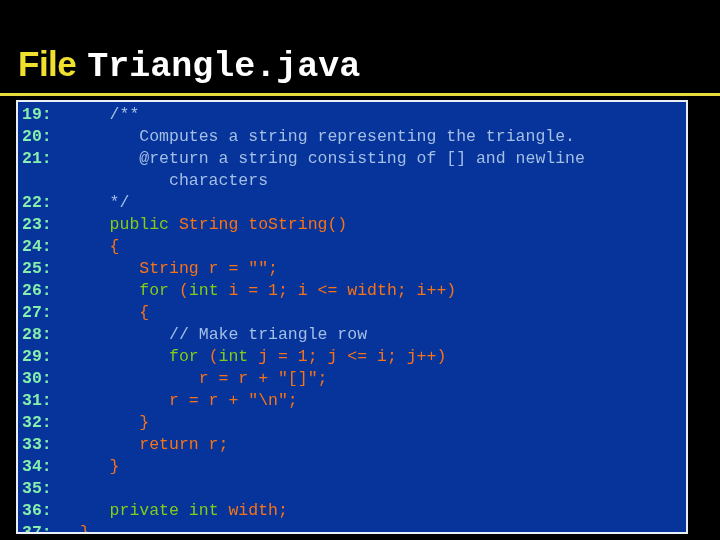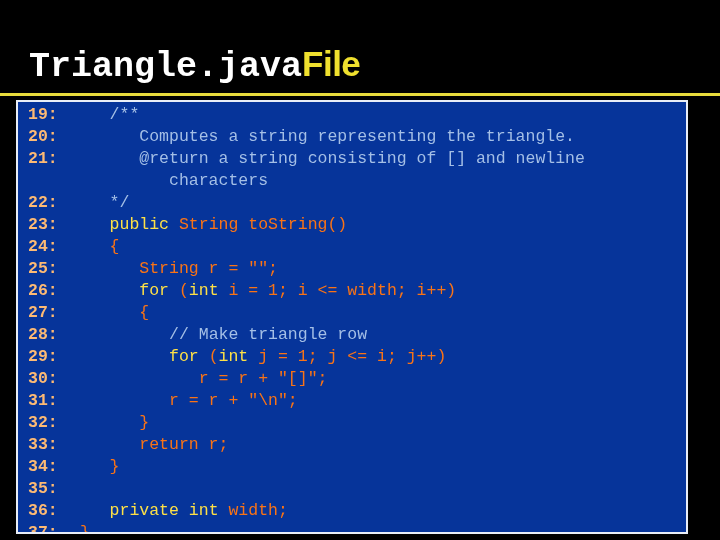--- a/index.html
+++ b/index.html
@@ -77,40 +77,40 @@
     font-size: 16.5px;
     line-height: 22px;
     white-space: pre;
   }
   .code-line {
     display: block;
     height: 22px;
     white-space: pre;
   }
   .ln {
-    color: #fdba74;
+    color: #86efac;
     font-weight: bold;
     display: inline-block;
     width: 52px;
-    padding-left: 10px;
+    padding-left: 4px;
     box-sizing: border-box;
   }
   .src { color: #ffffff; }
   .tok-plain   { color: #f97316; }
   .tok-comment { color: #a4bfe6; }
-  .tok-keyword { color: #fde047; }
+  .tok-keyword { color: #84cc16; }
 </style>
 </head>
 <body>
 
 <div id="slide">
 
   <div id="title-bar">
+    <span id="title-word">File</span>
     <span id="title-filename">Triangle.java</span>
-    <span id="title-word">File</span>
   </div>
 
   <div id="title-rule"></div>
 
   <div id="code-panel">
     <div id="code-listing"><span class="code-line"><span class="ln">19:</span><span class="src"><span class="tok-plain">    </span><span class="tok-comment">/**</span></span></span><span class="code-line"><span class="ln">20:</span><span class="src"><span class="tok-comment">       Computes a string representing the triangle.</span></span></span><span class="code-line"><span class="ln">21:</span><span class="src"><span class="tok-comment">       @return a string consisting of [] and newline</span></span></span><span class="code-line"><span class="ln"></span><span class="src"><span class="tok-comment">          characters</span></span></span><span class="code-line"><span class="ln">22:</span><span class="src"><span class="tok-plain">    </span><span class="tok-comment">*/</span></span></span><span class="code-line"><span class="ln">23:</span><span class="src"><span class="tok-plain">    </span><span class="tok-keyword">public</span><span class="tok-plain"> String toString()</span></span></span><span class="code-line"><span class="ln">24:</span><span class="src"><span class="tok-plain">    {</span></span></span><span class="code-line"><span class="ln">25:</span><span class="src"><span class="tok-plain">       String r = "";</span></span></span><span class="code-line"><span class="ln">26:</span><span class="src"><span class="tok-plain">       </span><span class="tok-keyword">for</span><span class="tok-plain"> (</span><span class="tok-keyword">int</span><span class="tok-plain"> i = 1; i &lt;= width; i++)</span></span></span><span class="code-line"><span class="ln">27:</span><span class="src"><span class="tok-plain">       {</span></span></span><span class="code-line"><span class="ln">28:</span><span class="src"><span class="tok-plain">          </span><span class="tok-comment">// Make triangle row</span></span></span><span class="code-line"><span class="ln">29:</span><span class="src"><span class="tok-plain">          </span><span class="tok-keyword">for</span><span class="tok-plain"> (</span><span class="tok-keyword">int</span><span class="tok-plain"> j = 1; j &lt;= i; j++)</span></span></span><span class="code-line"><span class="ln">30:</span><span class="src"><span class="tok-plain">             r = r + "[]";</span></span></span><span class="code-line"><span class="ln">31:</span><span class="src"><span class="tok-plain">          r = r + "\n";</span></span></span><span class="code-line"><span class="ln">32:</span><span class="src"><span class="tok-plain">       }</span></span></span><span class="code-line"><span class="ln">33:</span><span class="src"><span class="tok-plain">       return r;</span></span></span><span class="code-line"><span class="ln">34:</span><span class="src"><span class="tok-plain">    }</span></span></span><span class="code-line"><span class="ln">35:</span><span class="src"><span class="tok-plain"></span></span></span><span class="code-line"><span class="ln">36:</span><span class="src"><span class="tok-plain">    </span><span class="tok-keyword">private int</span><span class="tok-plain"> width;</span></span></span><span class="code-line"><span class="ln">37:</span><span class="src"><span class="tok-plain"> }</span></span></span></div>
   </div>
 
 </div>
 

